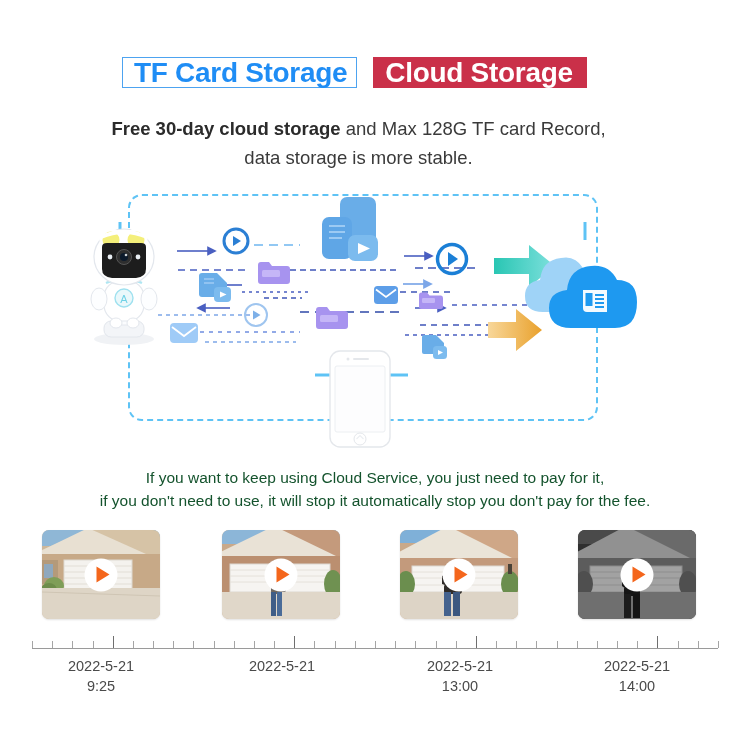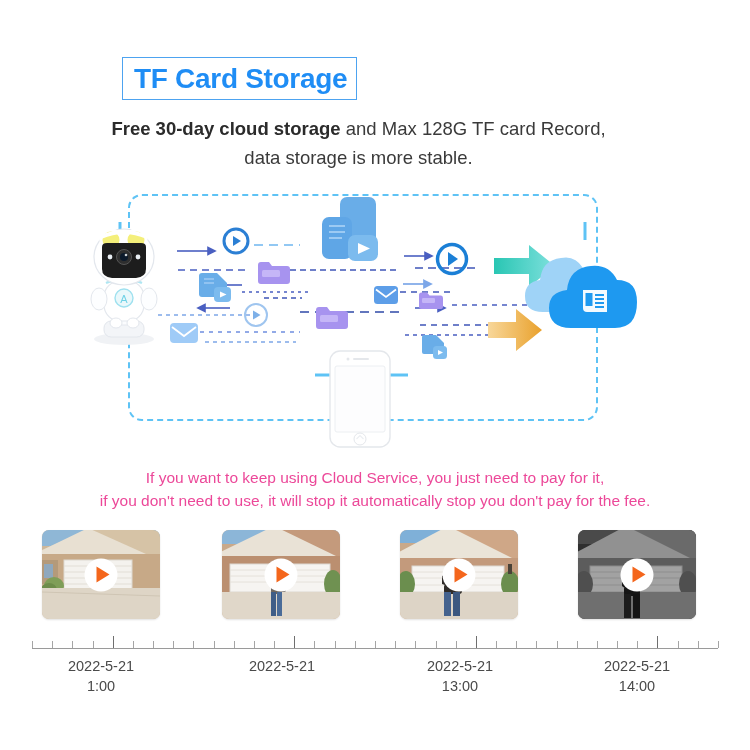--- a/index.html
+++ b/index.html
@@ -10,21 +10,21 @@
     overflow: hidden;
     position: relative;
   }
 
   
   .title-banner {
     position: absolute;
     left: 122px; top: 57px;
     display: flex;
     align-items: stretch;
-    height: 43px;
+    height: 31px;
     gap: 16px;
   }
   .title-tf {
     background: #ffffff;
     border: 1px solid #4da3f0;
     color: #1f8df5;
     font-size: 28px;
     font-weight: bold;
     letter-spacing: -0.3px;
     padding: 0 9px 0 11px;
@@ -80,21 +80,21 @@
 
   
   .lines { position: absolute; left: 0; top: 0; width: 750px; height: 270px; }
 
   
   .note {
     position: absolute;
     left: 0; top: 466px; width: 750px;
     text-align: center;
     font-size: 15.5px;
-    color: #ec4899;
+    color: #14532d;
     line-height: 23px;
   }
 
   
   .thumbs { position: absolute; left: 0; top: 530px; width: 750px; height: 94px; }
   .thumb {
     position: absolute;
     width: 118px; height: 89px;
     border-radius: 7px;
     overflow: hidden;
@@ -141,20 +141,21 @@
     color: #4a4a4a;
     line-height: 20px;
     width: 140px;
   }
 </style>
 </head>
 <body>
 
 <div class="title-banner">
   <div class="title-tf">TF Card Storage</div>
+  <div class="title-cloud">Cloud Storage</div>
 </div>
 
 <div class="subtitle">
   <div>
     <b>Free 30-day cloud storage</b><span> and Max 128G TF card Record,</span>
   </div>
   <div>data storage is more stable.</div>
 </div>
 
 <div class="diagram">
@@ -545,21 +546,21 @@
       <div class="tick" style="left: 617.118px;"></div>
       <div class="tick" style="left: 637.294px;"></div>
       <div class="tick major" style="left: 657.471px;"></div>
       <div class="tick" style="left: 677.647px;"></div>
       <div class="tick" style="left: 697.824px;"></div>
       <div class="tick" style="left: 718px;"></div>
     </div>
 
   <div class="tl-label" style="left:31px;">
     <div>2022-5-21</div>
-    <div>1:00</div>
+    <div>9:25</div>
   </div>
   <div class="tl-label" style="left:212px;">
     <div>2022-5-21</div>
   </div>
   <div class="tl-label" style="left:390px;">
     <div>2022-5-21</div>
     <div>13:00</div>
   </div>
   <div class="tl-label" style="left:567px;">
     <div>2022-5-21</div>

